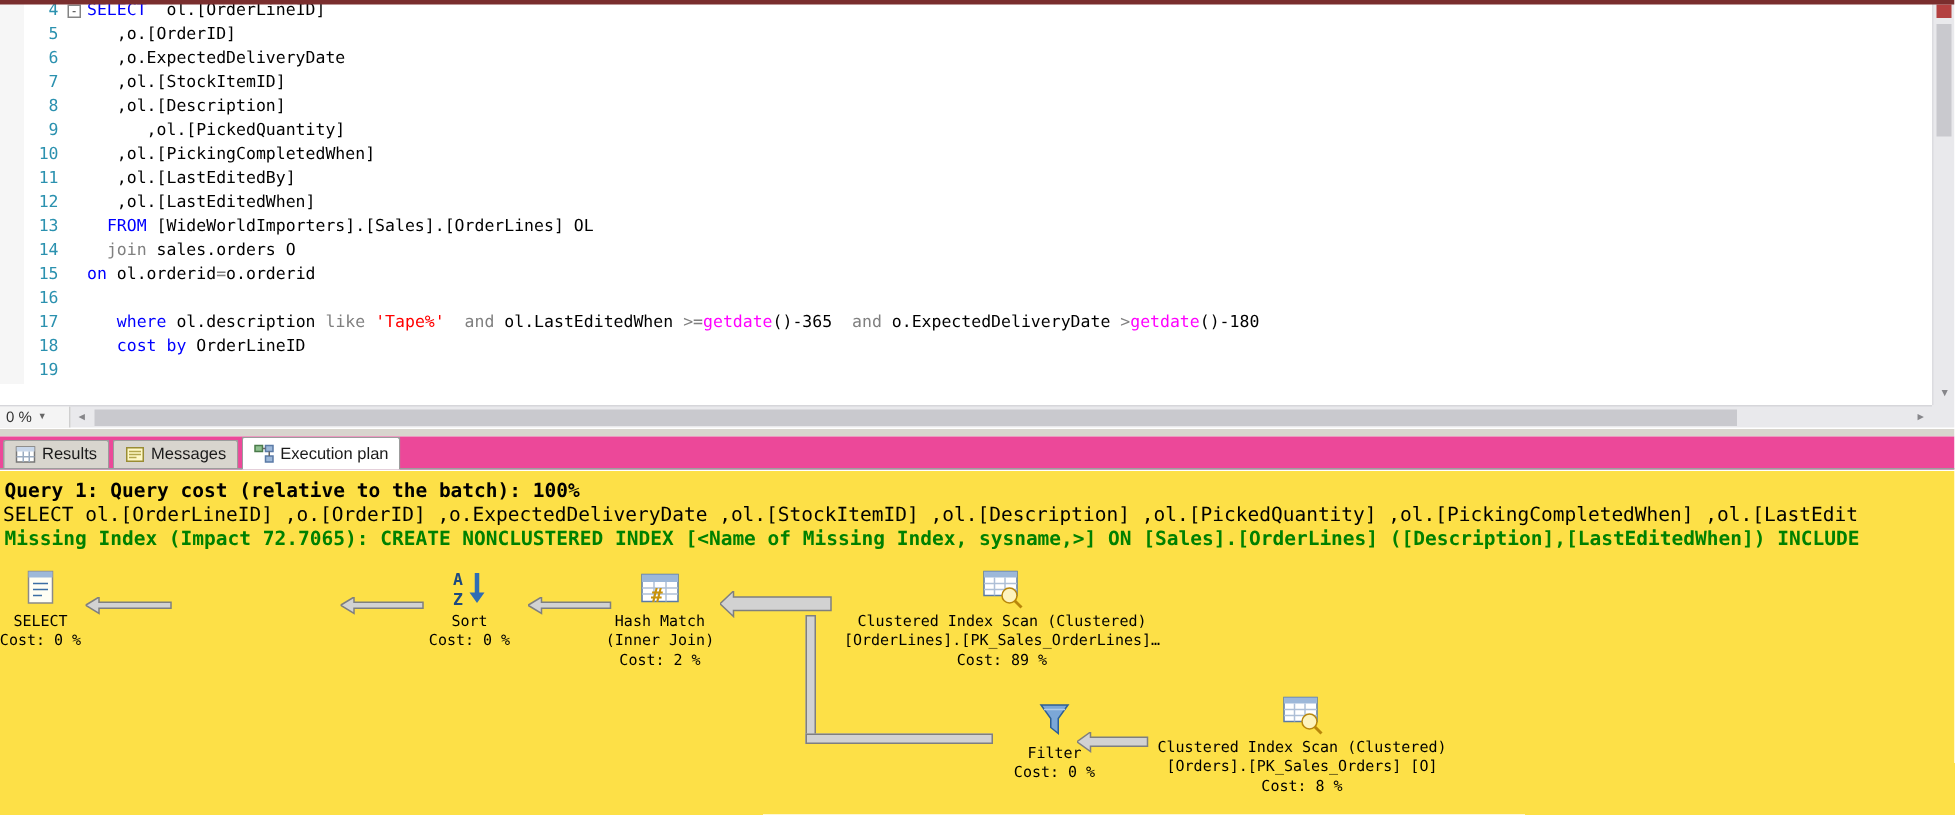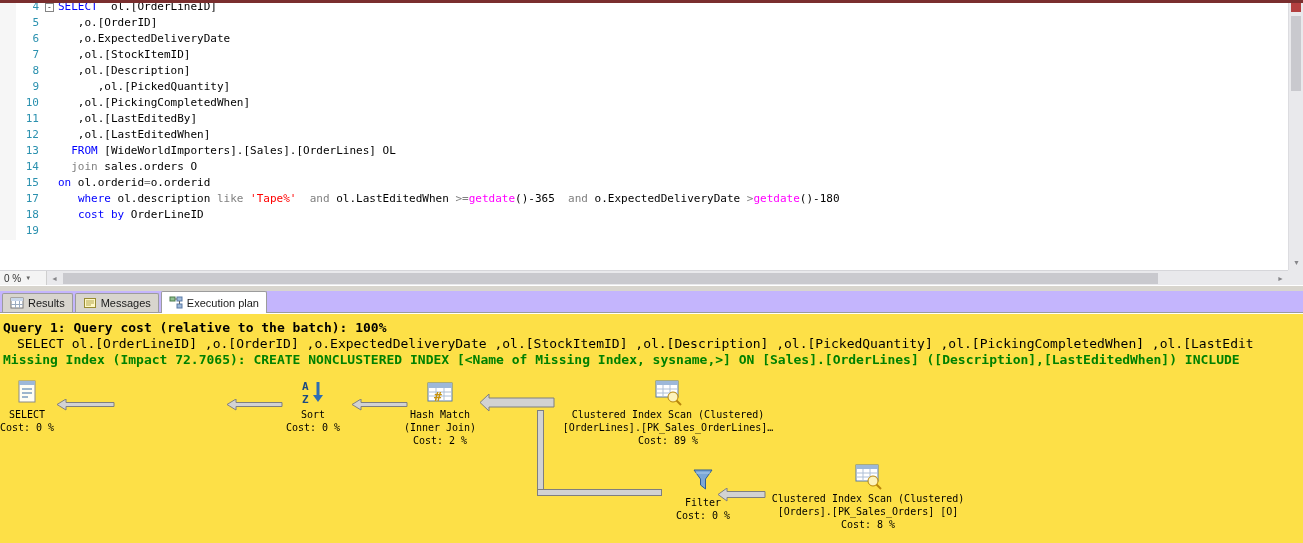--- a/index.html
+++ b/index.html
@@ -29,31 +29,31 @@
   .zoom{flex:0 0 47px;display:flex;align-items:center;gap:4px;padding:0 4px;font-size:10px;color:#333;background:#f4f4f4;border-right:1px solid #cfcfcf;cursor:pointer}
   .zoom .chev{font-size:6px;color:#666}
   .htrack{flex:1;position:relative}
   .hs-left,.hs-right{position:absolute;top:0;width:15px;height:15px;font-size:7px;color:#86868a;text-align:center;line-height:15px}
   .hs-left{left:0}.hs-right{right:0}
   .hs-thumb{position:absolute;left:16px;right:130px;top:2px;bottom:1px;background:#c9c9ce}
   .corner{position:absolute;top:270px;right:0;width:15px;height:15px;background:#e9e9ec}
 
   
   .splitter{position:absolute;top:286px;left:0;width:100%;height:5px;background:#d8d5ce;cursor:row-resize}
-  .tabstrip{position:absolute;top:291px;left:0;width:100%;height:22px;background:#c4b5fd;display:flex;align-items:flex-end;
+  .tabstrip{position:absolute;top:291px;left:0;width:100%;height:22px;background:#ec4899;display:flex;align-items:flex-end;
             padding-left:2px;gap:2px;border-bottom:1px solid #9c9c9c}
   .tab{height:19px;display:flex;align-items:center;gap:4px;padding:0 7px;font-size:11px;color:#1a1a1a;background:#d8d5ce;
        border:1px solid #9c9c9c;border-bottom:none;border-radius:2px 2px 0 0;cursor:pointer;white-space:nowrap}
   .tab.active{background:#fff;height:22px;margin-bottom:-1px;z-index:2}
   .tabicon{display:inline-flex}
 
   
   .plan{position:absolute;top:314px;left:0;right:0;bottom:0;background:#fde047;overflow:hidden}
   .plan-header{position:absolute;top:6px;left:3px;font:bold 13px "DejaVu Sans Mono",monospace;white-space:nowrap;color:#000}
-  .plan-stmt{position:absolute;top:22px;left:17px;font:13px "DejaVu Sans Mono",monospace;white-space:nowrap;color:#000}
+  .plan-stmt{position:absolute;top:22px;left:2px;font:13px "DejaVu Sans Mono",monospace;white-space:nowrap;color:#000}
   .plan-missing{position:absolute;top:38px;left:3px;font:bold 13px "DejaVu Sans Mono",monospace;color:#008000;white-space:nowrap;cursor:pointer}
   #plan-canvas{position:absolute;left:0;top:0;right:0;bottom:0}
   .plan-node{position:absolute;text-align:center;z-index:3;cursor:default}
   .opicon{display:block;height:30px}
   .opicon svg{display:inline-block}
   .nlabel{font:10px "DejaVu Sans Mono",monospace;line-height:13px;white-space:nowrap;color:#000}
   .plan-arrow{position:absolute;z-index:2}
   .elbow{position:absolute;background:#d2d2d2;border:1px solid #7f7f7f;z-index:1}
 </style>
 </head>
@@ -69,20 +69,21 @@
         <div class="ed-line"><span class="ed-margin"></span><span class="ln">6</span><span class="fold"></span><span class="codetext"><span>   ,o.ExpectedDeliveryDate</span></span></div>
         <div class="ed-line"><span class="ed-margin"></span><span class="ln">7</span><span class="fold"></span><span class="codetext"><span>   ,ol.[StockItemID]</span></span></div>
         <div class="ed-line"><span class="ed-margin"></span><span class="ln">8</span><span class="fold"></span><span class="codetext"><span>   ,ol.[Description]</span></span></div>
         <div class="ed-line"><span class="ed-margin"></span><span class="ln">9</span><span class="fold"></span><span class="codetext"><span>      ,ol.[PickedQuantity]</span></span></div>
         <div class="ed-line"><span class="ed-margin"></span><span class="ln">10</span><span class="fold"></span><span class="codetext"><span>   ,ol.[PickingCompletedWhen]</span></span></div>
         <div class="ed-line"><span class="ed-margin"></span><span class="ln">11</span><span class="fold"></span><span class="codetext"><span>   ,ol.[LastEditedBy]</span></span></div>
         <div class="ed-line"><span class="ed-margin"></span><span class="ln">12</span><span class="fold"></span><span class="codetext"><span>   ,ol.[LastEditedWhen]</span></span></div>
         <div class="ed-line"><span class="ed-margin"></span><span class="ln">13</span><span class="fold"></span><span class="codetext"><span>  </span><span class="kw">FROM</span><span> [WideWorldImporters].[Sales].[OrderLines] OL</span></span></div>
         <div class="ed-line"><span class="ed-margin"></span><span class="ln">14</span><span class="fold"></span><span class="codetext"><span>  </span><span class="op">join</span><span> sales.orders O</span></span></div>
         <div class="ed-line"><span class="ed-margin"></span><span class="ln">15</span><span class="fold"></span><span class="codetext"><span class="kw">on</span><span> ol.orderid</span><span class="op">=</span><span>o.orderid</span></span></div>
+        <div class="ed-line"><span class="ed-margin"></span><span class="ln">16</span><span class="fold"></span><span class="codetext"></span></div>
         <div class="ed-line"><span class="ed-margin"></span><span class="ln">17</span><span class="fold"></span><span class="codetext"><span>   </span><span class="kw">where</span><span> ol.description </span><span class="op">like</span><span> </span><span class="str">'Tape%'</span><span>  </span><span class="op">and</span><span> ol.LastEditedWhen </span><span class="op">&gt;=</span><span class="fn">getdate</span><span>()-365  </span><span class="op">and</span><span> o.ExpectedDeliveryDate </span><span class="op">&gt;</span><span class="fn">getdate</span><span>()-180</span></span></div>
         <div class="ed-line"><span class="ed-margin"></span><span class="ln">18</span><span class="fold"></span><span class="codetext"><span>   </span><span class="kw">cost by</span><span> OrderLineID</span></span></div>
         <div class="ed-line"><span class="ed-margin"></span><span class="ln">19</span><span class="fold"></span><span class="codetext"></span></div>
       </div>
   </div>
 
   <div class="vscroll">
     <div class="vs-up">▲</div>
     <div class="vs-marker"></div>
     <div class="vs-thumb"></div>

